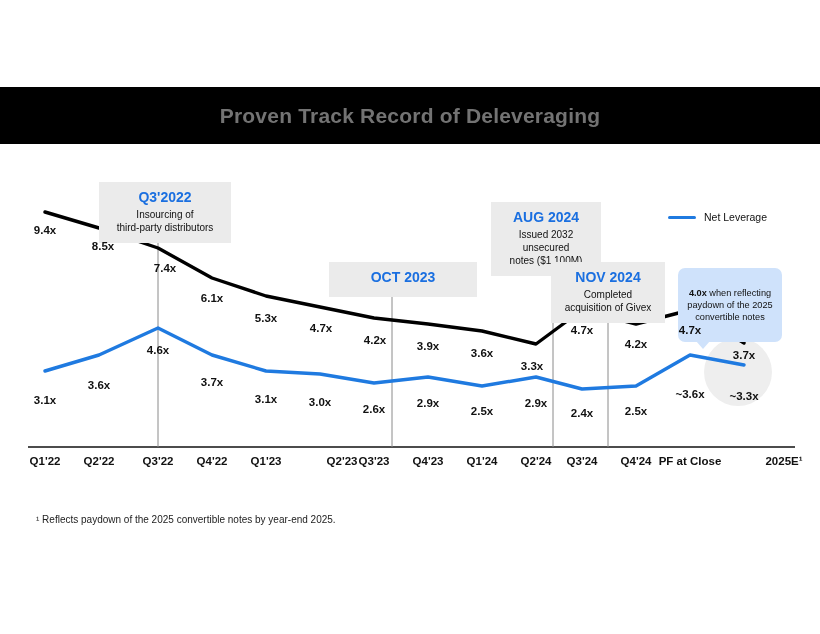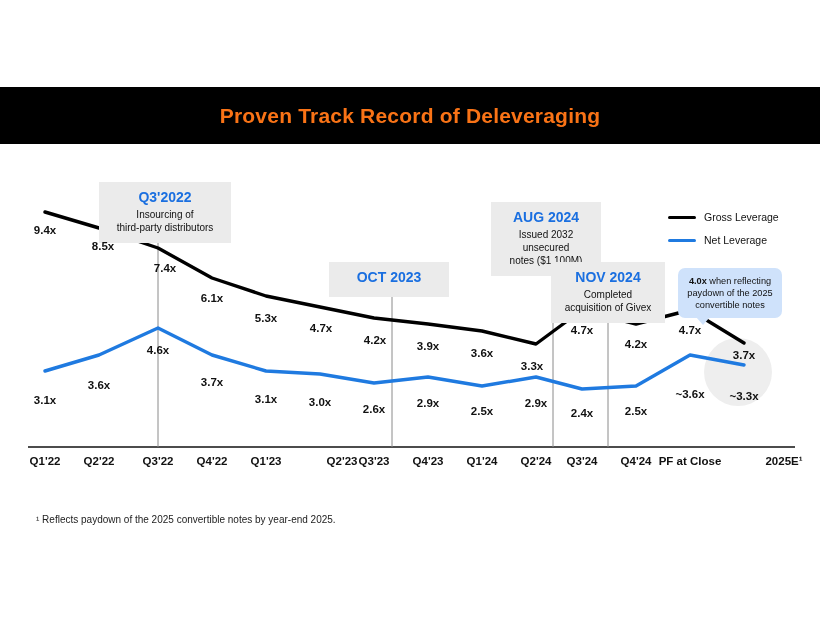--- a/index.html
+++ b/index.html
@@ -27,21 +27,21 @@
     left: 0;
     top: 87px;
     width: 820px;
     height: 57px;
     background: #000000;
     display: flex;
     align-items: center;
     justify-content: center;
   }
   .title-bar .title-text {
-    color: #f97316;
+    color: #737373;
     font-size: 21px;
     font-weight: bold;
     letter-spacing: 0.2px;
   }
   
   .chart-area {
     position: absolute;
     left: 0;
     top: 150px;
     width: 820px;
@@ -93,21 +93,21 @@
     font-size: 10px;
     line-height: 13px;
     color: #111111;
     display: block;
   }
   
   .bubble {
     position: absolute;
     background: #cfe2fb;
     border-radius: 7px;
-    padding: 7px 8px;
+    padding: 19px 8px;
     box-sizing: border-box;
     text-align: center;
     font-size: 9.2px;
     line-height: 12px;
     color: #111111;
   }
   .bubble b { font-weight: bold; }
   .bubble:after {
     content: "";
     position: absolute;
@@ -175,35 +175,31 @@
 
       <ellipse cx="738" cy="222" rx="34" ry="34" fill="#eeeeee"></ellipse>
 
       <polyline fill="none" stroke="#000000" stroke-width="3.4" stroke-linejoin="round" stroke-linecap="round" points="45,62 99,78 158,98 212,128 266,146 320,157 374,168 428,174 482,181 536,194 582,160 636,174 690,160 744,193"></polyline>
 
       <polyline fill="none" stroke="#1f7ae0" stroke-width="3.4" stroke-linejoin="round" stroke-linecap="round" points="45,221 99,205 158,178 212,205 266,221 320,224 374,233 428,227 482,236 536,227 582,239 636,236 690,205 744,215"></polyline>
     </svg>
 
     <div class="legend">
       <div class="legend-row">
-        <span class="legend-swatch" style="background:#000000"></span>
-        <span class="legend-label">Gross Leverage</span>
-      </div>
-      <div class="legend-row">
         <span class="legend-swatch" style="background:#1f7ae0"></span>
         <span class="legend-label">Net Leverage</span>
       </div>
     </div>
 
     <div class="callout" style="left:99px; top:32px; width:132px;">
       <span class="c-title">Q3'2022</span>
       <span class="c-body">Insourcing of<br>third-party distributors</span>
     </div>
 
-    <div class="callout" style="left:329px; top:112px; width:120px;">
+    <div class="callout" style="left:329px; top:112px; width:148px;">
       <span class="c-title">OCT 2023</span>
     </div>
 
     <div class="callout" style="left:491px; top:52px; width:110px;">
       <span class="c-title">AUG 2024</span>
       <span class="c-body">Issued 2032 unsecured<br>notes ($1,100M)</span>
     </div>
 
     <div class="callout" style="left:551px; top:112px; width:114px;text-align:center;">
       <span class="c-title">NOV 2024</span>

